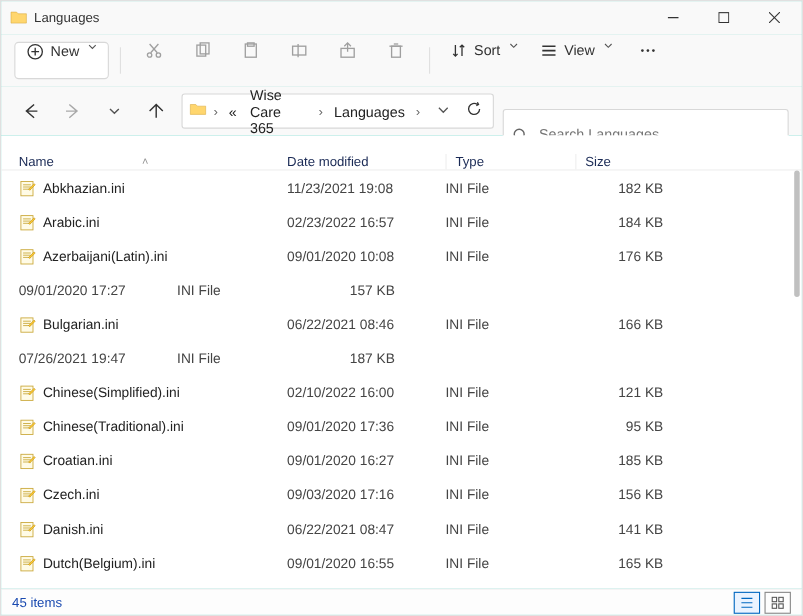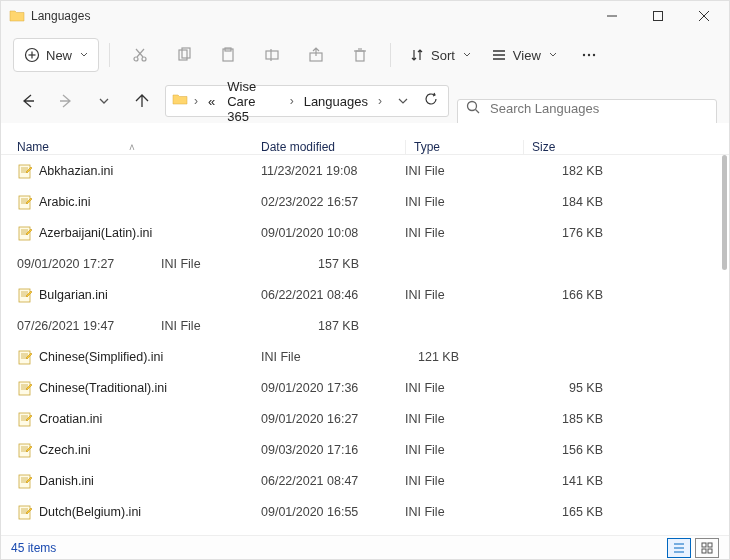--- a/index.html
+++ b/index.html
@@ -5,34 +5,34 @@
   * { box-sizing: border-box; font-family: "Segoe UI", Arial, sans-serif; }
   html, body { margin: 0; padding: 0; width: 730px; height: 560px; overflow: hidden; background: #fff; }
   .window { width: 730px; height: 560px; display: flex; flex-direction: column; background: #14b8a6; border: 1px solid #e0e0e0; }
   .titlebar { height: 30px; display: flex; align-items: center; padding: 0 2px 0 8px; background: #f9f9f9; }
   .titlebar .folder-ico { width: 16px; height: 16px; margin-right: 6px; }
   .titlebar .title { font-size: 12px; color: #333; flex: 0 0 auto; }
   .titlebar .spacer { flex: 1; }
   .winbtn { width: 46px; height: 30px; display: flex; align-items: center; justify-content: center; color: #333; }
   .winbtn svg { stroke: #333; }
   .toolbar { height: 48px; display: flex; align-items: center; padding: 0 12px; gap: 4px; background: #f9f9f9; }
-  .tbtn { height: 34px; display: flex; align-items: center; justify-content: center; border-radius: 4px; padding: 0 8px; color: #333; font-size: 13px; gap: 6px; }
+  .tbtn { height: 34px; display: flex; align-items: flex-start; justify-content: center; border-radius: 4px; padding: 0 8px; color: #333; font-size: 13px; gap: 6px; }
   .tbtn.icon-only { width: 40px; padding: 0; }
   .tbtn.disabled svg { opacity: 0.45; }
   .newbtn { border: 1px solid #d8d8d8; background: #fff; padding: 0 10px; }
   .vdiv { width: 1px; height: 24px; background: #e0e0e0; margin: 0 6px; }
   .chev-down { margin-left: 2px; }
   .navrow { height: 44px; display: flex; align-items: center; padding: 0 12px; gap: 8px; background: #f9f9f9; }
   .navbtn { width: 30px; height: 30px; display: flex; align-items: center; justify-content: center; border-radius: 4px; }
   .navbtn.disabled { opacity: 0.4; }
   .addressbar { flex: 1; height: 32px; border: 1px solid #d8d8d8; background: #fff; border-radius: 3px; display: flex; align-items: center; padding: 0 4px 0 6px; gap: 4px; }
   .addressbar .crumb { font-size: 13px; color: #222; padding: 2px 4px; display: flex; align-items: center; gap: 4px; }
   .addressbar .sep { color: #666; font-size: 12px; padding: 0 2px; }
   .addressbar .addr-spacer { flex: 1; }
-  .searchbox { width: 260px; height: 32px; border: 1px solid #d8d8d8; background: #fff; border-radius: 3px; display: flex; align-items: flex-start; padding: 0 8px; gap: 8px; margin-top: 28px; }
+  .searchbox { width: 260px; height: 32px; border: 1px solid #d8d8d8; background: #fff; border-radius: 3px; display: flex; align-items: flex-end; padding: 0 8px; gap: 8px; margin-top: 28px; }
   .searchbox input { border: none; outline: none; font-size: 13px; flex: 1; color: #555; background: transparent; }
   .filearea { flex: 1; background: #fff; display: flex; flex-direction: column; overflow: hidden; position: relative; }
   .columns { height: 32px; display: flex; align-items: flex-end; border-bottom: 1px solid #eee; font-size: 12px; color: #1a2a55; padding-left: 16px; }
   .col-name { width: 244px; display: flex; align-items: center; gap: 80px; }
   .col-date { width: 144px; }
   .col-type { width: 118px; }
   .col-size { width: 80px; text-align: left; }
   .sort-ind { color: #666; font-size: 10px; opacity: 0.7; }
   .filelist { flex: 1; overflow: hidden; }
   .row { height: 31px; display: flex; align-items: center; padding-left: 16px; font-size: 12.5px; color: #222; }
@@ -299,20 +299,21 @@
           <div class="c-name">
             <span class="ini-ico"><svg viewBox="0 0 16 16">
                 <rect x="2" y="2" width="11" height="13" fill="#fffbe6" stroke="#caa83a" stroke-width="0.8"></rect>
                 <line x1="4" y1="5" x2="11" y2="5" stroke="#caa83a" stroke-width="0.8"></line>
                 <line x1="4" y1="7" x2="11" y2="7" stroke="#caa83a" stroke-width="0.8"></line>
                 <line x1="4" y1="9" x2="11" y2="9" stroke="#caa83a" stroke-width="0.8"></line>
                 <path d="M9 9 L14 4 L15 5 L10 10 Z" fill="#ffcc33" stroke="#b8860b" stroke-width="0.5"></path>
               </svg></span>
             <span>Chinese(Simplified).ini</span>
           </div>
+          <div class="c-date">02/10/2022 16:00</div>
           <div class="c-type">INI File</div>
           <div class="c-size">121 KB</div>
         </div>
         <div class="row">
           <div class="c-name">
             <span class="ini-ico"><svg viewBox="0 0 16 16">
                 <rect x="2" y="2" width="11" height="13" fill="#fffbe6" stroke="#caa83a" stroke-width="0.8"></rect>
                 <line x1="4" y1="5" x2="11" y2="5" stroke="#caa83a" stroke-width="0.8"></line>
                 <line x1="4" y1="7" x2="11" y2="7" stroke="#caa83a" stroke-width="0.8"></line>
                 <line x1="4" y1="9" x2="11" y2="9" stroke="#caa83a" stroke-width="0.8"></line>

